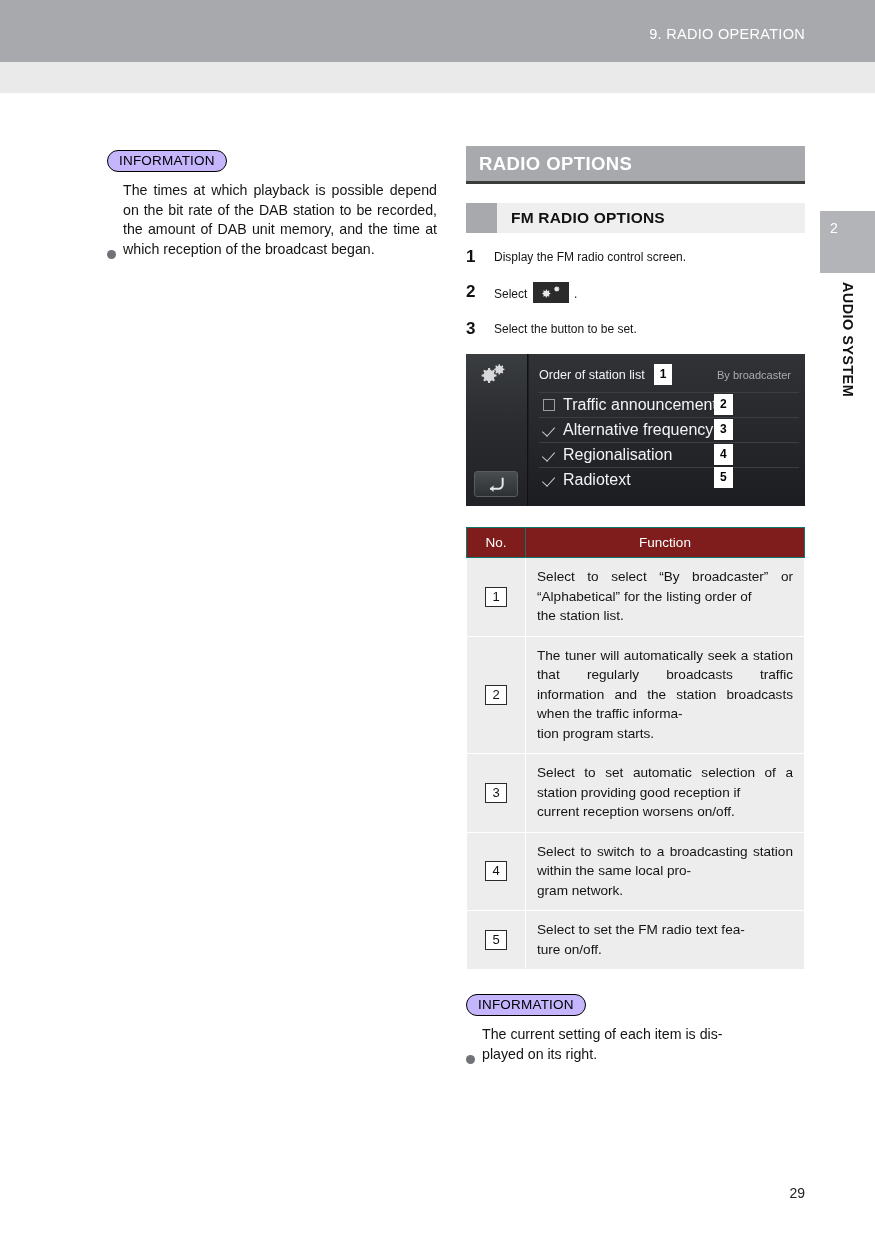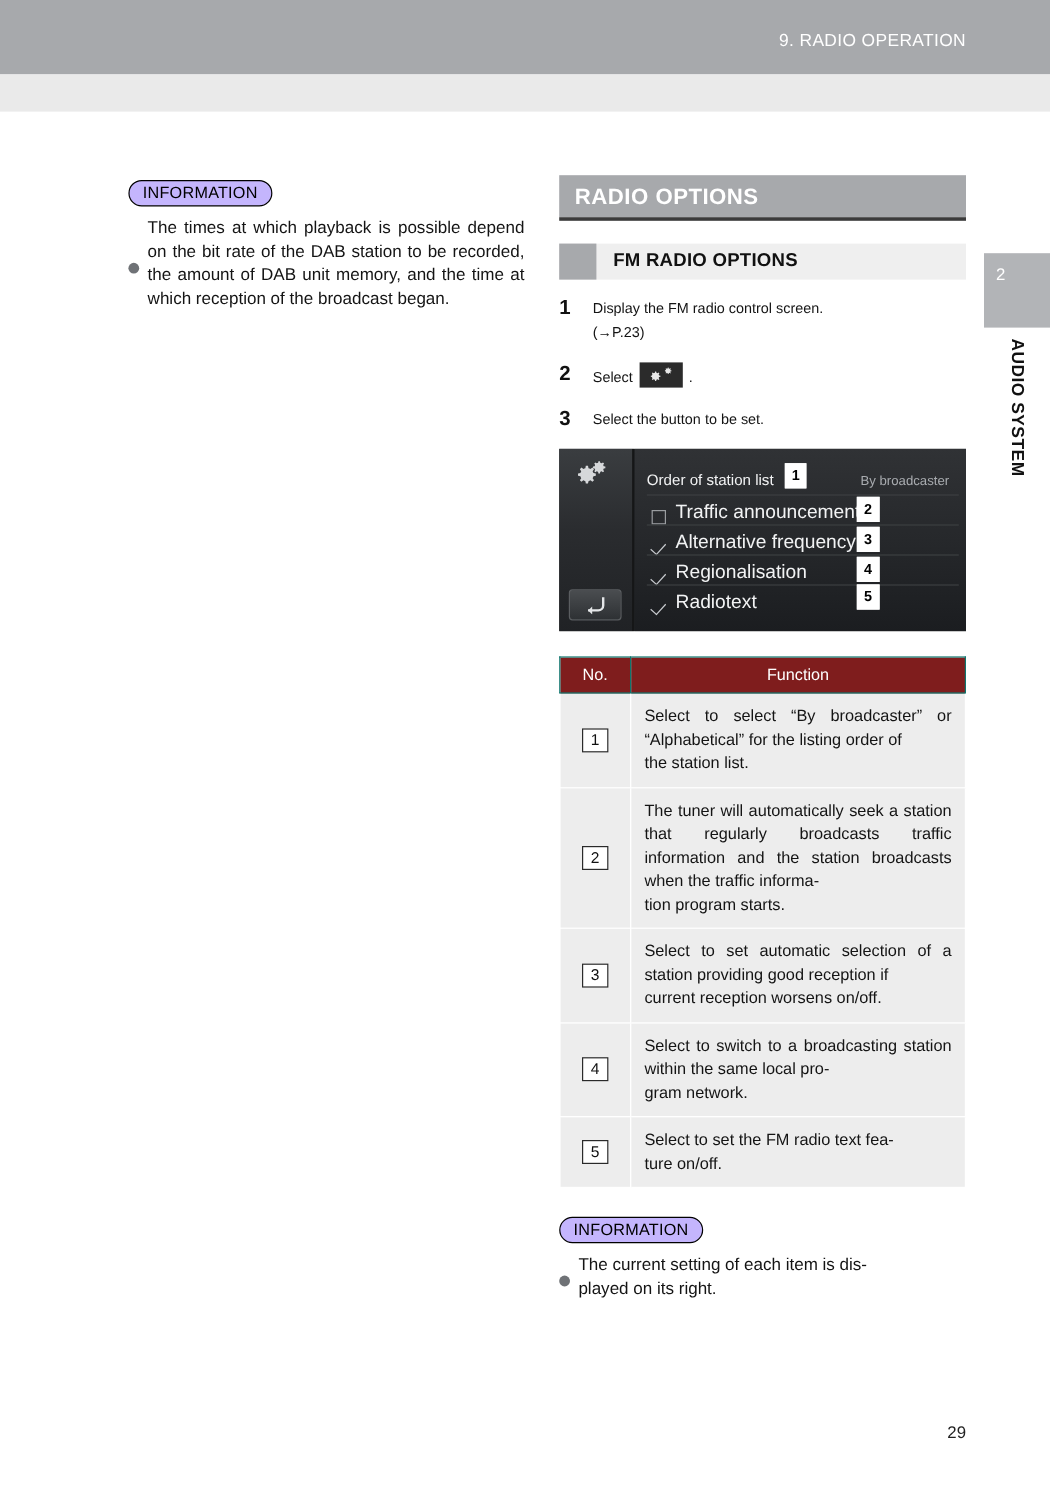--- a/index.html
+++ b/index.html
@@ -55,21 +55,21 @@
   .info-badge {
     display:inline-block;
     border:1.6px solid #000;
     border-radius:12px;
     padding:2px 11px 3px 11px;
     font-size:13.5px; font-weight:normal; letter-spacing:.2px;
     color:#000; background:#c4b5fd;
   }
   .info-body {
     margin-top:9px;
-    display:flex; align-items:center;
+    display:flex; align-items:flex-end;
   }
   .bullet-dot {
     width:9px; height:9px; border-radius:50%;
     background:#6f7276; flex:0 0 9px;
     margin-top:6px; margin-right:7px;
   }
   .info-text {
     font-size:14.2px; line-height:19.5px;
     text-align:justify; text-justify:inter-word;
     color:#141414;
@@ -139,21 +139,21 @@
     background:linear-gradient(180deg,#4a4d50,#2e3134);
     border:1px solid #5a5d60; border-radius:3px;
     display:flex; align-items:center; justify-content:center;
   }
   .device-main {
     position:absolute; left:63px; top:0; right:0; height:152px;
     background:linear-gradient(180deg,#303235 0%,#26282b 50%,#1b1d20 100%);
   }
   .dev-row {
     position:absolute; left:10px; right:6px; height:25px;
-    display:flex; align-items:flex-end;
+    display:flex; align-items:center;
   }
   .dev-row.r0 { top:8px;  }
   .dev-row.r1 { top:38px; border-top:1px solid #3c3f42; }
   .dev-row.r2 { top:63px; border-top:1px solid #3c3f42; }
   .dev-row.r3 { top:88px; border-top:1px solid #3c3f42; }
   .dev-row.r4 { top:113px; border-top:1px solid #3c3f42; }
   .dev-chk {
     width:12px; height:12px; border:1.4px solid #9a9da0;
     flex:0 0 12px; margin-right:8px; margin-left:4px;
     position:relative; background:transparent;
@@ -244,21 +244,20 @@
 
   <div class="sub-bar">
     <div class="sub-square"></div>
     <div class="sub-title">FM RADIO OPTIONS</div>
   </div>
 
   <div class="step">
     <div class="step-num">1</div>
     <div class="step-body step-justified">
       <span>Display the FM radio control screen.</span>
-      <div class="lastline">(→P.23)</div>
     </div>
   </div>
 
   <div class="step">
     <div class="step-num">2</div>
     <div class="step-body">
       <span>Select</span>
       <span class="inline-gear-btn">
         <svg class="g1" width="13" height="13" viewBox="0 0 24 24">
           <path fill="#e8e8e8" d="M12 8a4 4 0 1 0 0 8 4 4 0 0 0 0-8zm0 6a2 2 0 1 1 0-4 2 2 0 0 1 0 4z"></path>

